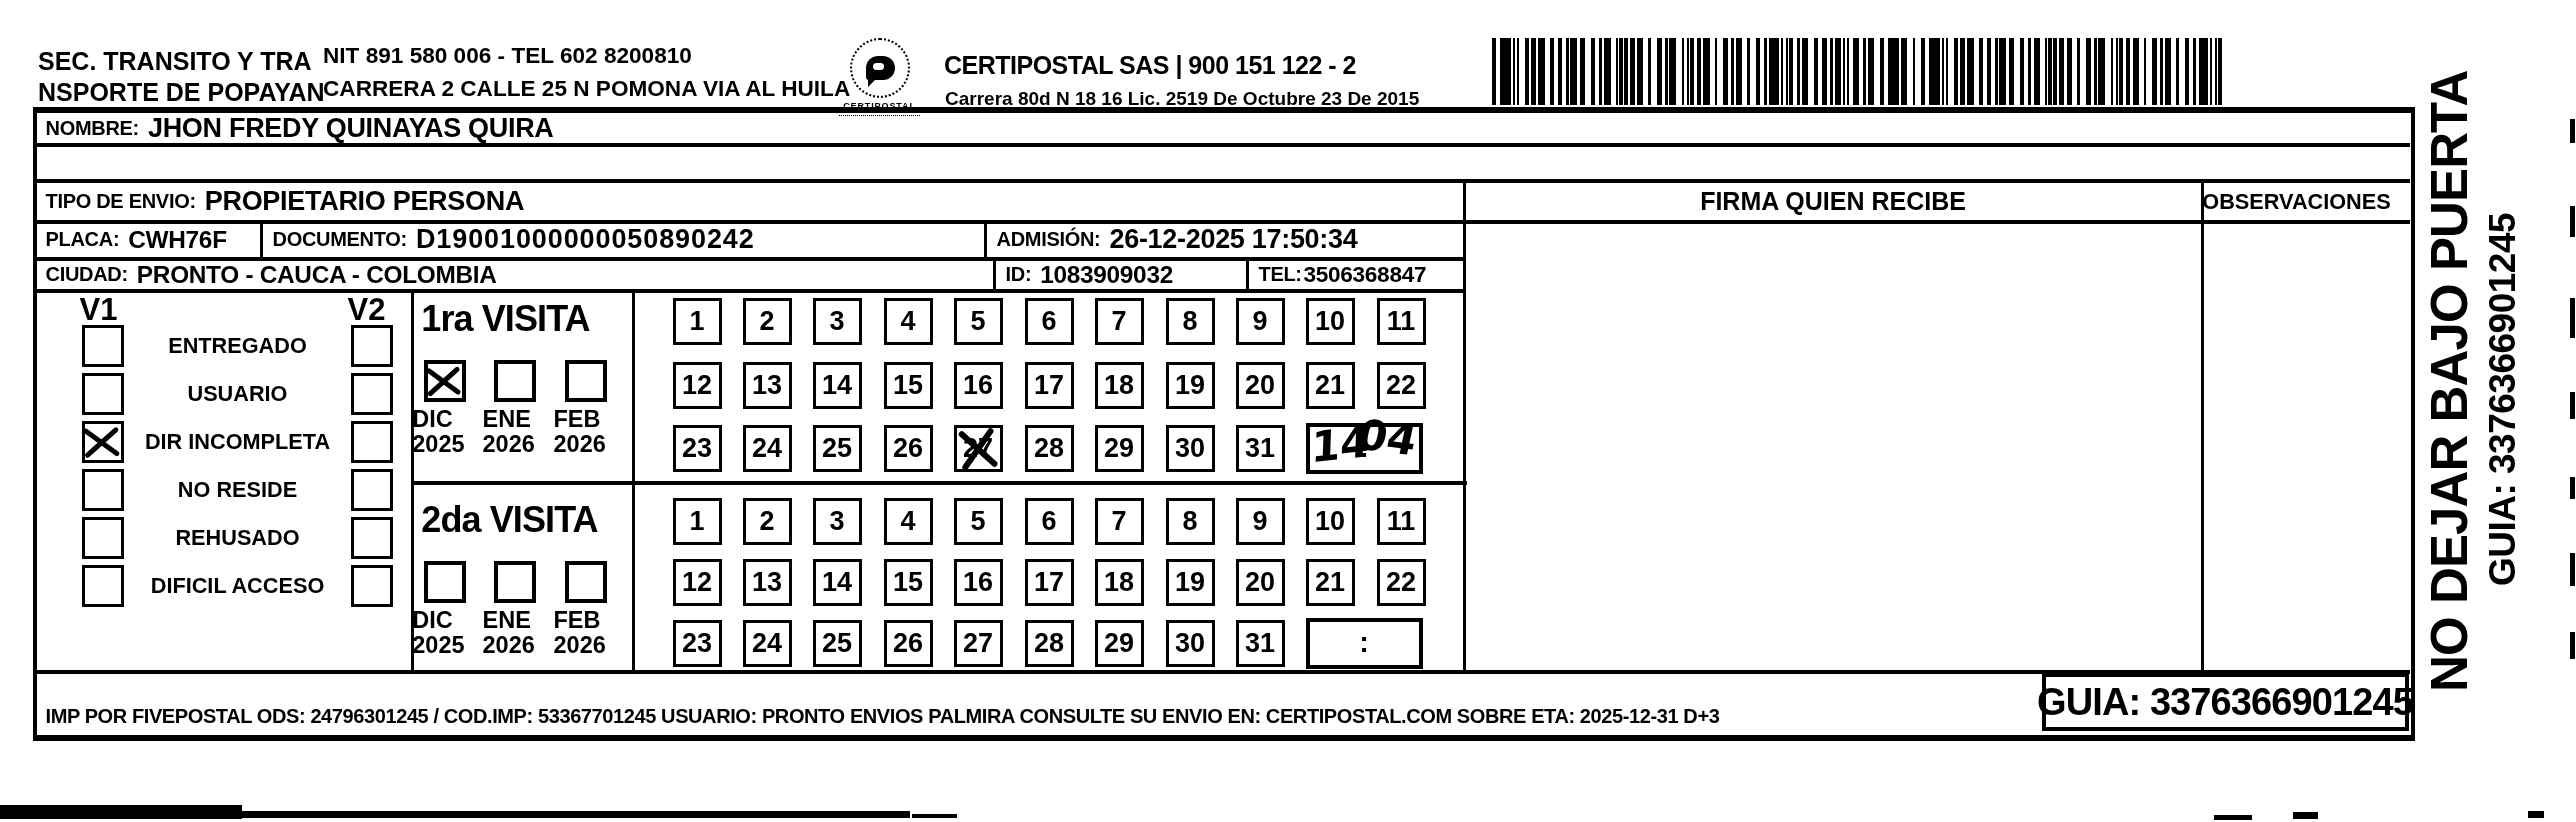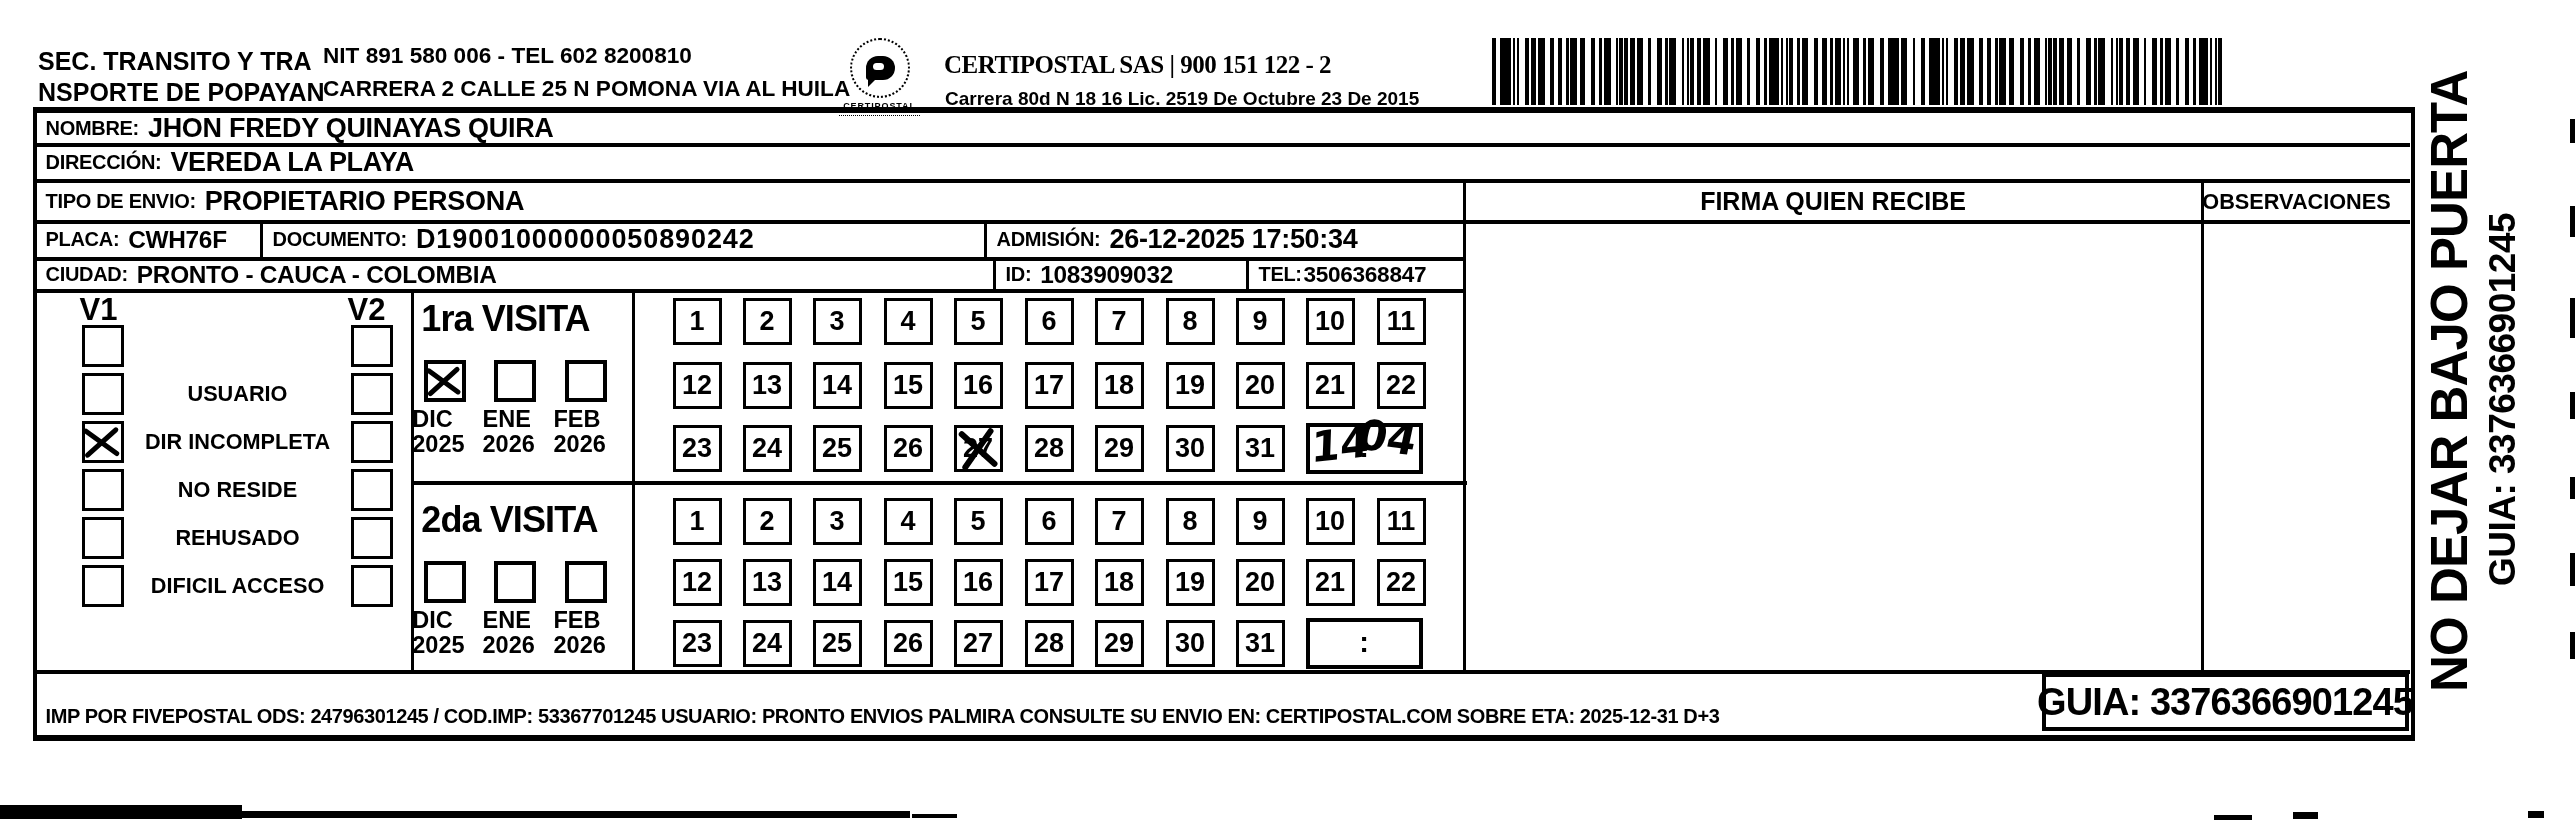--- a/index.html
+++ b/index.html
@@ -7,21 +7,21 @@
     width:2576px;height:823px;position:relative;background:#fff;color:#000;
     font-family:"Liberation Sans","DejaVu Sans",sans-serif;overflow:hidden;
     -webkit-font-smoothing:none;
   }
   
   .hdr-text{position:absolute;font-weight:bold;white-space:nowrap;}
   .sender1{left:38px;top:47px;font-size:25px;}
   .sender2{left:38px;top:78px;font-size:25px;}
   .nit{left:323px;top:43px;font-size:22.6px;}
   .saddr{left:323px;top:76px;font-size:22.6px;}
-  .company{left:944px;top:51px;font-size:25px;letter-spacing:-0.5px;font-family:Liberation Serif, serif;}
+  .company{left:944px;top:51px;font-size:25px;letter-spacing:-0.5px;}
   .caddr{left:945px;top:88px;font-size:19px;font-weight:bold;}
   .logo{position:absolute;left:850px;top:38px;width:60px;height:60px;border:2.7px dotted #000;
         border-radius:50%;box-sizing:border-box;display:flex;align-items:center;justify-content:center;}
   .logo-bubble{width:29px;height:23.5px;background:#000;border-radius:13.5px 13.5px 13.5px 2.7px;position:relative;}
   .logo-bubble::before{content:"";position:absolute;left:7.2px;top:6.3px;width:11.7px;height:7.2px;background:#fff;border-radius:3.6px;}
   .logo-bubble::after{content:"";position:absolute;left:2.7px;bottom:-7.2px;width:0;height:0;
         border-left:8.1px solid #000;border-bottom:8.1px solid transparent;}
   .logo-cap{position:absolute;left:827px;top:101px;width:105px;text-align:center;font-size:9px;
         font-weight:bold;letter-spacing:0.9px;}
   .logo-squig{position:absolute;left:839px;top:115px;width:81px;border-bottom:1.8px dotted #000;}
@@ -123,24 +123,20 @@
   <div class="vl" style="left:1209px;top:144px;height:36px;"></div>
   <div class="vl" style="left:1426px;top:66px;height:495px;"></div>
   <div class="vl" style="left:2164px;top:66px;height:495px;"></div>
   <div class="vl" style="left:374px;top:176px;height:385px;"></div>
   <div class="vl" style="left:595px;top:176px;height:385px;"></div>
 
   <div class="frow" style="left:0;top:0;width:1264px;height:30px;">
     <span class="lbl">NOMBRE:</span>
     <span class="val">JHON FREDY QUINAYAS QUIRA</span>
   </div>
-  <div class="frow" style="left:0;top:33px;width:1264px;height:32.5px;">
-    <span class="lbl">DIRECCIÓN:</span>
-    <span class="val">VEREDA LA PLAYA</span>
-  </div>
   <div class="frow" style="left:0;top:70px;width:1264px;height:37px;">
     <span class="lbl">TIPO DE ENVIO:</span>
     <span class="val">PROPIETARIO PERSONA</span>
   </div>
   <div class="frow" style="left:0;top:110px;width:223px;height:33px;">
     <span class="lbl">PLACA:</span>
     <span class="val small">CWH76F</span>
   </div>
   <div class="frow" style="left:227px;top:110px;width:721px;height:33px;">
     <span class="lbl">DOCUMENTO:</span>
@@ -166,20 +162,21 @@
   <div class="panel-hdr" style="left:1429px;top:70px;width:735px;height:37px;font-size:25px;">FIRMA QUIEN RECIBE</div>
   <div class="panel-hdr" style="left:2168px;top:70px;width:184px;height:37px;font-size:21.7px;text-align:right;">OBSERVACIONES</div>
   <div style="position:absolute;left:1429px;top:110px;width:735px;height:447px;"></div>
   <div style="position:absolute;left:2168px;top:110px;width:205px;height:447px;"></div>
 
   <div class="vlab" style="left:43px;top:179px;">V1</div>
   <div class="vlab" style="left:311px;top:179px;">V2</div>
   <div class="status-rows">
       <div class="status-row">
         <span class="cbx cb1"></span>
+        <span class="status-label">ENTREGADO</span>
         <span class="cbx cb2"></span>
       </div>
       <div class="status-row">
         <span class="cbx cb1"></span>
         <span class="status-label">USUARIO</span>
         <span class="cbx cb2"></span>
       </div>
       <div class="status-row">
         <span class="cbx cb1">
           <span class="hand-x"></span>

